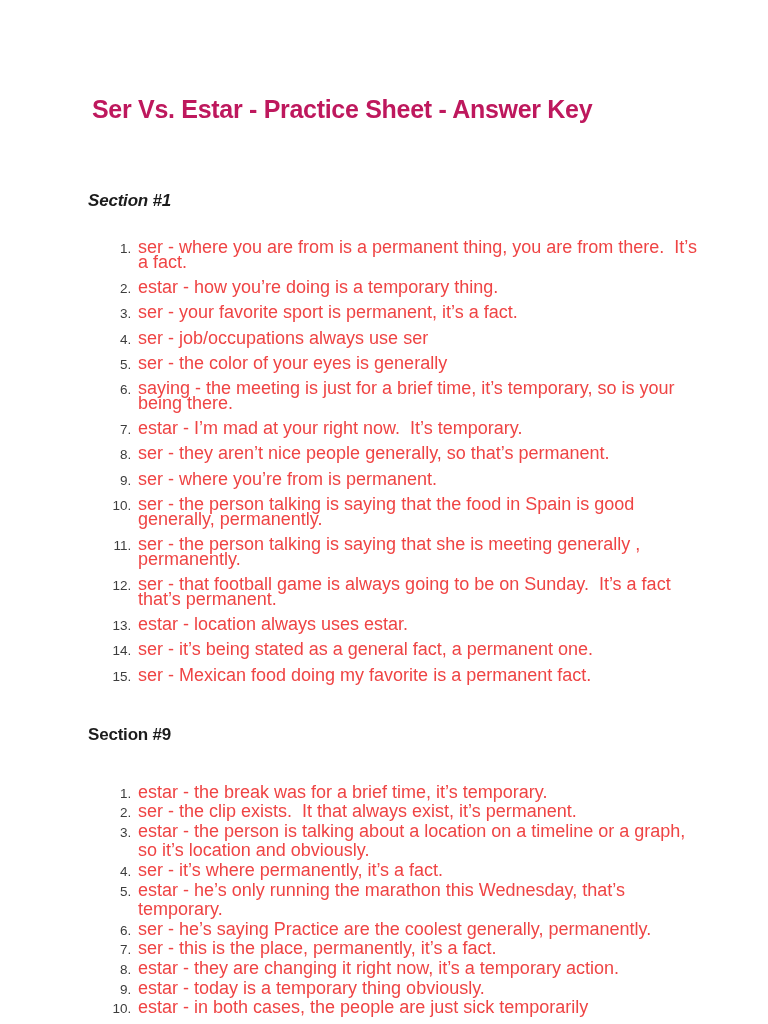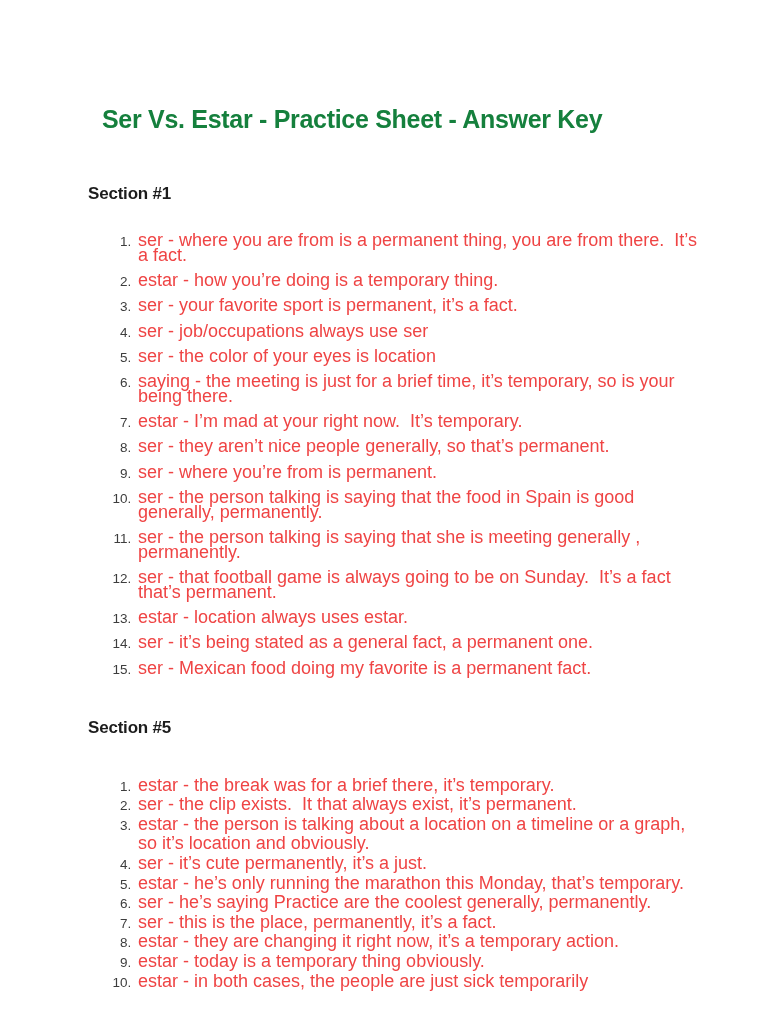--- a/index.html
+++ b/index.html
@@ -12,39 +12,39 @@
     width: 768px;
     height: 1024px;
     background: #ffffff;
     overflow: hidden;
     box-sizing: border-box;
     padding: 90px 60px 0 88px;
     font-family: "Liberation Sans", sans-serif;
     color: #3d3d3d;
   }
   h1.doc-title {
-    margin: 14px;
+    margin: 4px;
     font-size: 25px;
     line-height: 30px;
     font-weight: 700;
     letter-spacing: -0.3px;
-    color: #15803d;
+    color: #be185d;
   }
   section.sec {
     max-width: 618px;
   }
   h2.sec-heading {
     margin: 0;
     font-size: 17px;
     line-height: 20px;
     font-weight: 700;
     letter-spacing: -0.2px;
     color: #1c1c1c;
   }
-  .sec1 h2.sec-heading { margin-top: 50px; margin-bottom: 29px; }
+  .sec1 h2.sec-heading { margin-top: 67px; margin-bottom: 29px; font-style: italic; }
   .sec2 h2.sec-heading { margin-top: 42px; margin-bottom: 38px; }
   ol.answer-list {
     margin: 0;
     padding-left: 47px;
   }
   ol.answer-list li {
     font-size: 18px;
     color: #ef4444;
     white-space: pre-wrap;
     padding-left: 3px;
@@ -68,42 +68,42 @@
 <div class="page">
   <h1 class="doc-title">Ser Vs. Estar - Practice Sheet - Answer Key</h1>
 
   <section class="sec sec1">
     <h2 class="sec-heading">Section #1</h2>
     <ol class="answer-list">
         <li>ser - where you are from is a permanent thing, you are from there.  It’s a fact.</li>
         <li>estar - how you’re doing is a temporary thing.</li>
         <li>ser - your favorite sport is permanent, it’s a fact.</li>
         <li>ser - job/occupations always use ser</li>
-        <li>ser - the color of your eyes is location</li>
+        <li>ser - the color of your eyes is generally</li>
         <li>saying - the meeting is just for a brief time, it’s temporary, so is your being there.</li>
         <li>estar - I’m mad at your right now.  It’s temporary.</li>
         <li>ser - they aren’t nice people generally, so that’s permanent.</li>
         <li>ser - where you’re from is permanent.</li>
         <li>ser - the person talking is saying that the food in Spain is good generally, permanently.</li>
         <li>ser - the person talking is saying that she is meeting generally , permanently.</li>
         <li>ser - that football game is always going to be on Sunday.  It’s a fact that’s permanent.</li>
         <li>estar - location always uses estar.</li>
         <li>ser - it’s being stated as a general fact, a permanent one.</li>
         <li>ser - Mexican food doing my favorite is a permanent fact.</li>
       </ol>
   </section>
 
   <section class="sec sec2">
-    <h2 class="sec-heading">Section #5</h2>
+    <h2 class="sec-heading">Section #9</h2>
     <ol class="answer-list">
-        <li>estar - the break was for a brief there, it’s temporary.</li>
+        <li>estar - the break was for a brief time, it’s temporary.</li>
         <li>ser - the clip exists.  It that always exist, it’s permanent.</li>
         <li>estar - the person is talking about a location on a timeline or a graph, so it’s location and obviously.</li>
-        <li>ser - it’s cute permanently, it’s a just.</li>
-        <li>estar - he’s only running the marathon this Monday, that’s temporary.</li>
+        <li>ser - it’s where permanently, it’s a fact.</li>
+        <li>estar - he’s only running the marathon this Wednesday, that’s temporary.</li>
         <li>ser - he’s saying Practice are the coolest generally, permanently.</li>
         <li>ser - this is the place, permanently, it’s a fact.</li>
         <li>estar - they are changing it right now, it’s a temporary action.</li>
         <li>estar - today is a temporary thing obviously.</li>
         <li>estar - in both cases, the people are just sick temporarily</li>
       </ol>
   </section>
 </div>
 
 </body></html>

